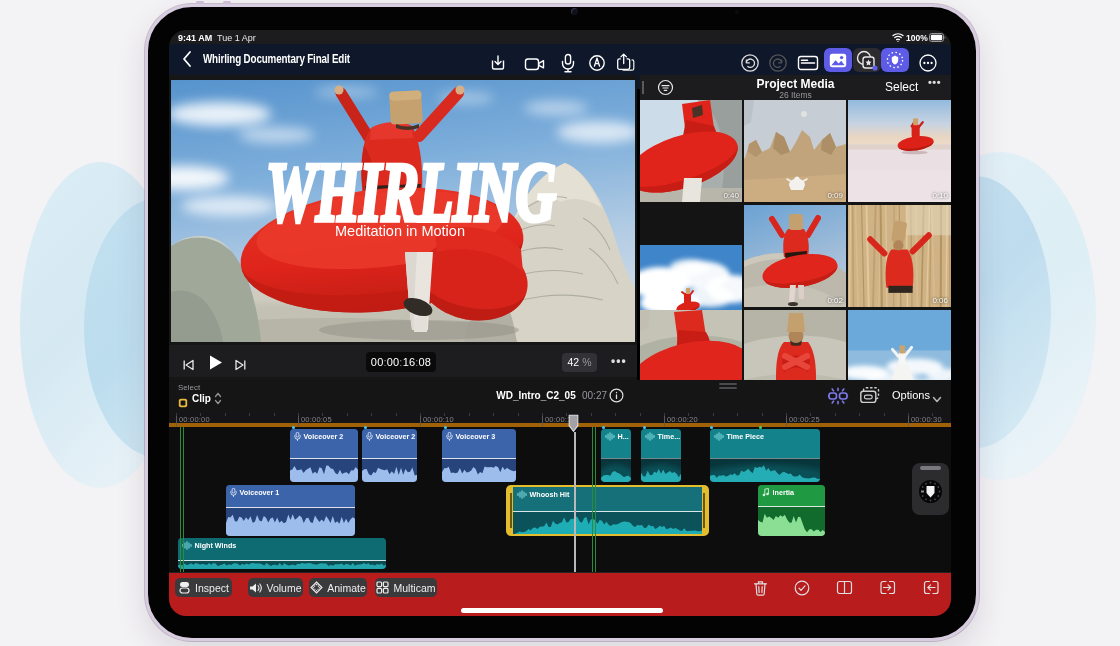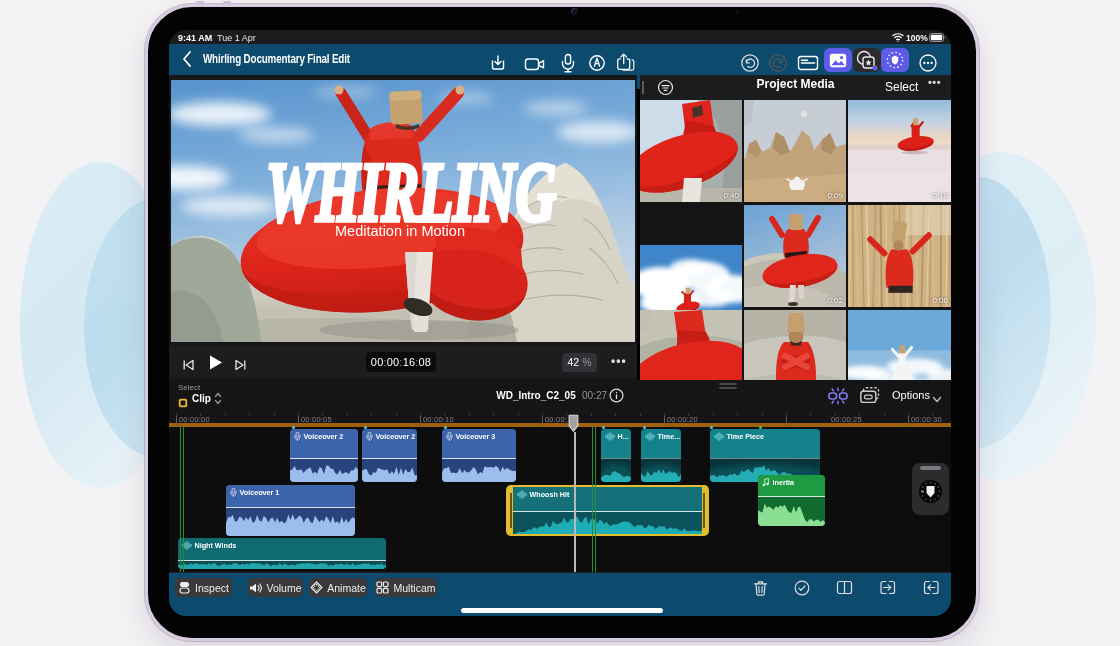--- a/index.html
+++ b/index.html
@@ -1,20 +1,20 @@
 <!DOCTYPE html>
 <html><head><meta charset="utf-8"><style>
 
 * { margin:0; padding:0; box-sizing:border-box; }
 body { width:1120px; height:646px; background:#f3f2f4; font-family:"Liberation Sans", sans-serif; position:relative; overflow:hidden; }
 .ab { position:absolute; }
 .ipad { left:145px; top:4px; width:834px; height:637px; background:#030303; border:3px solid #d8cce0; border-radius:47px; box-shadow: 0 0 0 1px rgba(120,100,130,.35), 0 12px 30px rgba(60,40,80,.13); }
 .screen { left:169px; top:30px; width:782px; height:586px; background:#000; border-radius:17px; overflow:hidden; }
 .statusbar { left:0; top:0; width:782px; height:14px; background:#1c1c1e; color:#fff; font-size:9px; }
-.toolbar { left:0; top:14px; width:782px; height:45px; background:#0c4a6e; }
+.toolbar { left:0; top:14px; width:782px; height:45px; background:#0f172a; }
 .hdrbtn { border-radius:6px; width:28px; height:24px; display:flex; align-items:center; justify-content:center; }
 .viewer { left:0; top:45px; width:468px; height:305px; background:#161617; }
 .panel { left:471px; top:45px; width:311px; height:305px; background:#141415; }
 .thumb { position:absolute; overflow:hidden; background:#333; }
 .tc { position:absolute; right:3px; bottom:2px; color:#fff; font-size:8px; text-shadow:0 0 3px rgba(0,0,0,.9); opacity:.95; }
 .tl { left:0; top:350px; width:782px; height:236px; background:#131314; }
 .clip { position:absolute; border-radius:4px; overflow:hidden; }
 .cliplabel { position:absolute; left:4px; top:3px; color:#fff; font-size:7.2px; font-weight:bold; white-space:nowrap; display:flex; align-items:center; gap:2.5px;}
 .btn { position:absolute; background:#3a3a3d; border-radius:5px; color:#eee; font-size:10.5px; display:flex; align-items:center; justify-content:center; gap:4px; height:19px; }
 
@@ -258,20 +258,21 @@
 </div>
 </div>
 <div class="ab panel">
 <div class="ab" style="left:0; top:0; width:311px; height:25px; background:#1c1c1e;">
 <span class="ab" style="left:2px; top:6px; width:2px; height:13px; border-left:1.5px solid #5a5a5e; border-right:1.5px solid #5a5a5e;"></span>
 <span class="ab" style="left:17px; top:4px;"><svg width="17" height="17" viewBox="0 0 17 17" style="">
             <circle cx="8.5" cy="8.5" r="7" fill="none" stroke="#e8e8e8" stroke-width="1.2"></circle>
             <path d="M5 6.7 h7 M6 9 h5 M7.2 11.3 h2.6" stroke="#e8e8e8" stroke-width="1.2" stroke-linecap="round"></path>
           </svg></span>
 <div class="ab" style="left:0; top:2px; width:311px; text-align:center; color:#fff; font-size:12px; font-weight:bold;">Project Media</div>
+<div class="ab" style="left:0; top:15px; width:311px; text-align:center; color:#98989d; font-size:8.5px;">26 Items</div>
 <span class="ab" style="left:245px; top:5px; color:#fff; font-size:12px;">Select</span>
 <span class="ab" style="left:288px; top:1px; color:#ddd; font-size:11px; font-weight:bold; letter-spacing:0.5px;">•••</span>
 </div>
 <div class="thumb" style="left:0px; top:25px; width:102px; height:102px;"><svg width="102" height="102" viewBox="0 0 102 102" preserveAspectRatio="xMidYMin slice">
 <rect width="102" height="102" fill="#ccdde9"></rect>
 <path d="M58,0 L102,0 L102,102 L58,102 C66,70 66,30 58,0 Z" fill="#a8aeab"></path>
 <path d="M70,10 C84,30 88,60 80,102 L102,102 L102,0 L70,0 Z" fill="#999f9c"></path>
 <rect x="0" y="88" width="102" height="14" fill="#b8b5ab"></rect>
 <path d="M42,4 L70,0 L74,28 L46,36 Z" fill="#e0241b"></path>
 <path d="M46,20 L74,26 C80,40 78,52 70,58 L40,52 Z" fill="#c81d15"></path>
@@ -499,21 +500,21 @@
 <span class="ab" style="left:10px;top:3px;font-size:7.5px;color:#85858a;letter-spacing:0.2px;">00:00:00</span>
 <span class="ab" style="left:129px;top:1px;width:1px;height:13px;background:#5a5a5e;"></span>
 <span class="ab" style="left:132px;top:3px;font-size:7.5px;color:#85858a;letter-spacing:0.2px;">00:00:05</span>
 <span class="ab" style="left:251px;top:1px;width:1px;height:13px;background:#5a5a5e;"></span>
 <span class="ab" style="left:254px;top:3px;font-size:7.5px;color:#85858a;letter-spacing:0.2px;">00:00:10</span>
 <span class="ab" style="left:373px;top:1px;width:1px;height:13px;background:#5a5a5e;"></span>
 <span class="ab" style="left:376px;top:3px;font-size:7.5px;color:#85858a;letter-spacing:0.2px;">00:00:15</span>
 <span class="ab" style="left:495px;top:1px;width:1px;height:13px;background:#5a5a5e;"></span>
 <span class="ab" style="left:498px;top:3px;font-size:7.5px;color:#85858a;letter-spacing:0.2px;">00:00:20</span>
 <span class="ab" style="left:617px;top:1px;width:1px;height:13px;background:#5a5a5e;"></span>
-<span class="ab" style="left:620px;top:3px;font-size:7.5px;color:#85858a;letter-spacing:0.2px;margin-left:42px;">00:00:25</span>
+<span class="ab" style="left:620px;top:3px;font-size:7.5px;color:#85858a;letter-spacing:0.2px;">00:00:25</span>
 <span class="ab" style="left:739px;top:1px;width:1px;height:13px;background:#5a5a5e;"></span>
 <span class="ab" style="left:742px;top:3px;font-size:7.5px;color:#85858a;letter-spacing:0.2px;">00:00:30</span>
 <span class="ab" style="left:7.0px;top:1px;width:1px;height:3px;background:#3c3c40;"></span>
 <span class="ab" style="left:31.4px;top:1px;width:1px;height:3px;background:#3c3c40;"></span>
 <span class="ab" style="left:55.8px;top:1px;width:1px;height:3px;background:#3c3c40;"></span>
 <span class="ab" style="left:80.2px;top:1px;width:1px;height:3px;background:#3c3c40;"></span>
 <span class="ab" style="left:104.6px;top:1px;width:1px;height:3px;background:#3c3c40;"></span>
 <span class="ab" style="left:129.0px;top:1px;width:1px;height:3px;background:#3c3c40;"></span>
 <span class="ab" style="left:153.4px;top:1px;width:1px;height:3px;background:#3c3c40;"></span>
 <span class="ab" style="left:177.8px;top:1px;width:1px;height:3px;background:#3c3c40;"></span>
@@ -679,21 +680,21 @@
                   <path d="M3 2 v5"></path>
                   <path d="M5 0.7 v7.6"></path>
                   <path d="M7 2 v5"></path>
                   <path d="M9 3.5 v2"></path>
                 </g>
               </svg>
               <span>Whoosh Hit</span>
             </div>
           </div>
         </div>
-<div class="clip" style="left:589px;top:48px;width:67px;height:51px;border-radius:4px;background:#116b2d;">
+<div class="clip" style="left:589px;top:58px;width:67px;height:51px;border-radius:4px;background:#116b2d;">
           <div class="ab" style="left:0;top:0;width:67px;height:21px;background:#1f9a43;"></div>
           <svg class="ab" style="left:0;top:22px;" width="67" height="29" viewBox="0 0 67 29" preserveAspectRatio="none">
             <polygon points="0,29.0 0.0,13.0 2.2,14.7 4.5,15.5 6.7,6.8 8.9,10.7 11.2,9.4 13.4,11.0 15.6,13.0 17.9,8.9 20.1,10.7 22.3,8.3 24.6,9.7 26.8,7.7 29.0,12.3 31.3,15.6 33.5,15.7 35.7,9.0 38.0,15.5 40.2,9.8 42.4,10.2 44.7,16.7 46.9,22.5 49.1,25.3 51.4,22.2 53.6,22.3 55.8,24.6 58.1,22.7 60.3,22.7 62.5,24.9 64.8,22.9 67.0,24.9 67.0,29.0" fill="#8adf94"></polygon>
           </svg>
           <div class="ab" style="left:0;top:21px;width:67px;height:1px;background:rgba(255,255,255,0.85);"></div>
           <div class="cliplabel">
             <svg width="8" height="9" viewBox="0 0 8 9">
               <path d="M2.8 7 V1.2 l3.6-0.7 V6" fill="none" stroke="#d8f2dc" stroke-width="0.9"></path>
               <circle cx="1.9" cy="7" r="1.3" fill="#d8f2dc"></circle>
               <circle cx="5.5" cy="6" r="1.3" fill="#d8f2dc"></circle>
@@ -750,21 +751,21 @@
             <circle cx="18.5" cy="37.5" r="0.9"></circle>
             <circle cx="14" cy="36.3" r="0.9"></circle>
             <circle cx="10.7" cy="33" r="0.9"></circle>
             <circle cx="10.7" cy="24" r="0.9"></circle>
             <circle cx="14" cy="20.7" r="0.9"></circle>
           </g>
           <rect x="9" y="27.5" width="3" height="2" fill="#8a8a8e"></rect>
           <path d="M14.5 23 h8 v7 l-4 4.5 l-4-4.5 z" fill="#f2f2f4"></path>
         </svg>
 </div>
-<div class="ab" style="left:0;top:192px;width:848px;height:44px;background:#0c4a6e;border-top:1px solid #232324;">
+<div class="ab" style="left:0;top:192px;width:848px;height:44px;background:#b91c1c;border-top:1px solid #232324;">
 <div class="btn" style="left:6px;top:5px;width:57px;"><svg width="13" height="13" viewBox="0 0 13 13" style="">
             <rect x="2" y="1" width="9" height="5" rx="2.5" fill="#eee"></rect>
             <rect x="2" y="7" width="9" height="5" rx="2.5" fill="none" stroke="#eee" stroke-width="1.2"></rect>
           </svg>Inspect</div>
 <div class="btn" style="left:79px;top:5px;width:55px;"><svg width="13" height="12" viewBox="0 0 13 12" style="">
             <path d="M1 4.5 h2.5 L7 1.5 v9 L3.5 7.5 H1 z" fill="#eee"></path>
             <path d="M9 3.5 a4 4 0 0 1 0 5 M10.8 2 a6.5 6.5 0 0 1 0 8" stroke="#eee" stroke-width="1.1" fill="none" stroke-linecap="round"></path>
           </svg>Volume</div>
 <div class="btn" style="left:140px;top:5px;width:58px;"><svg width="13" height="13" viewBox="0 0 13 13" style="">
             <g stroke="#eee" fill="none" stroke-width="1.1">

